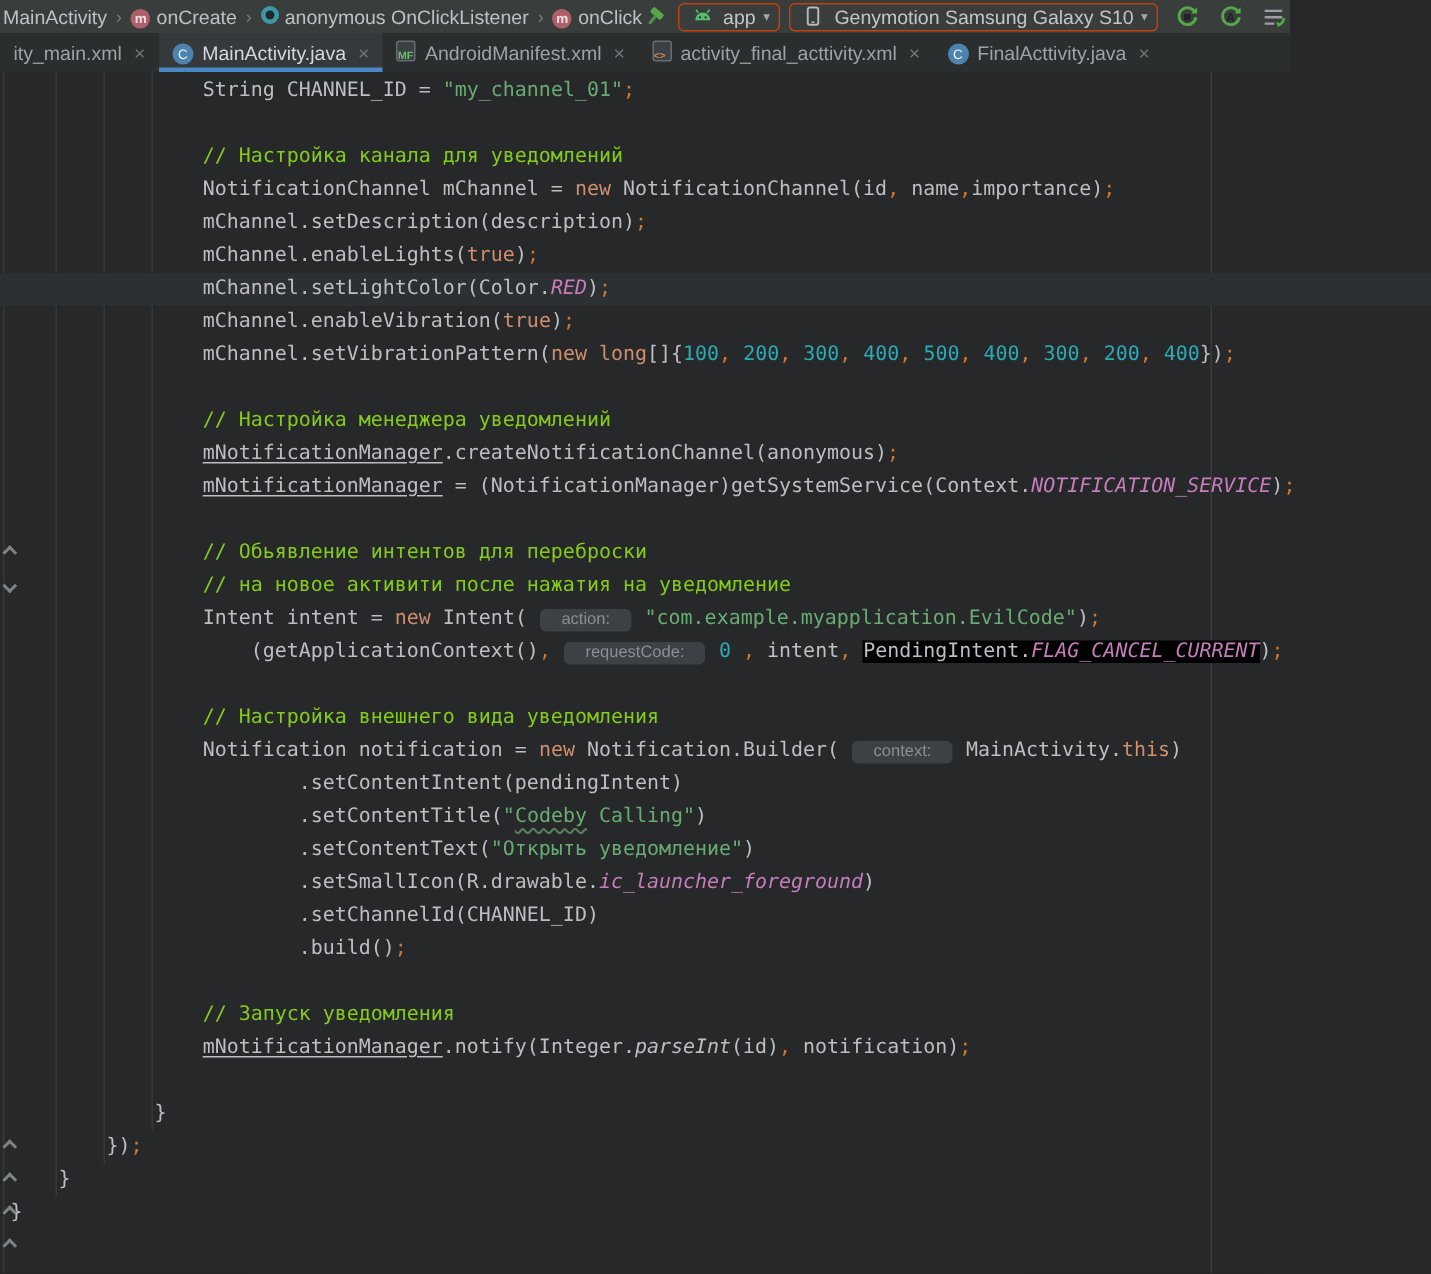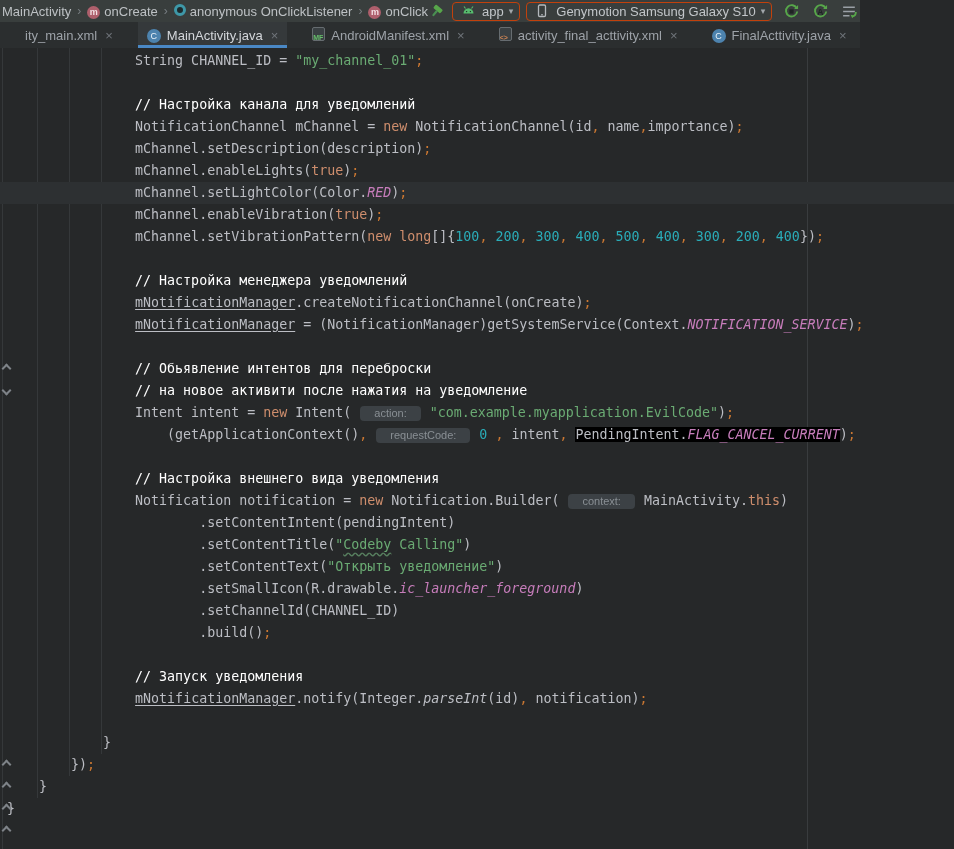--- a/index.html
+++ b/index.html
@@ -16,21 +16,21 @@
   .ai{width:12px;height:12px;border-radius:50%;border:3px solid #3E98A8;box-sizing:border-box;background:#1E2A2C;display:inline-block;}
   .toolbar-right{margin-left:auto;display:flex;align-items:center;gap:6px;}
   .tb-icon{width:18px;height:18px;display:inline-flex;align-items:center;justify-content:center;}
   .select{display:flex;align-items:center;gap:5px;border:1px solid #c2410c;border-radius:4px;
           height:17px;padding:0 6px;color:#C2C6C9;}
   .caret{font-size:9px;color:#A2A7AB;}
   .actions{display:flex;align-items:center;gap:11px;margin-left:4px;}
 
   
   .tabbar{height:26px;background:#2B2E2F;display:flex;align-items:stretch;font-size:13px;color:#9DA2A8;overflow:hidden;}
-  .tab{display:flex;align-items:center;gap:6px;padding:0 9px;position:relative;cursor:default;margin-left:16px;}
+  .tab{display:flex;align-items:center;gap:6px;padding:0 9px;position:relative;cursor:default;}
   .tab.active{background:#35393B;color:#D4D7DB;}
   .tab.active::after{content:"";position:absolute;left:0;right:0;bottom:0;height:3px;background:#4A88C5;}
   .tab-close{color:#70757B;font-size:13px;margin-left:2px;}
   .cicon{width:14px;height:14px;border-radius:50%;background:#4D83AE;color:#E9F2F9;font-size:9px;
          display:inline-flex;align-items:center;justify-content:center;line-height:1;}
   .ficon{width:13px;height:14px;background:#3A4043;border:1px solid #666C70;border-radius:2px;
          position:relative;display:inline-block;box-sizing:border-box;}
   .ficon i{position:absolute;left:0;bottom:-1px;font-style:normal;font-weight:bold;font-size:7px;line-height:7px;}
   .ficon.mf i{color:#67BF6B;}
   .ficon.xml i{color:#CE8555;}
@@ -40,21 +40,21 @@
           font-family:"DejaVu Sans Mono",monospace;font-size:13.3px;line-height:22px;color:#BCBEC4;overflow:hidden;}
   .vline{position:absolute;top:0;width:1px;background:#35383A;}
   .curline{position:absolute;left:0;right:0;height:22px;background:#2D3032;}
   .code{position:absolute;left:7px;top:2px;}
   .line{height:22px;white-space:pre;}
   .pl{color:#BCBEC4;}
   .kw{color:#CF8E6D;}
   .str{color:#6AAB73;}
   .strw{text-decoration:underline wavy #57805F;text-underline-offset:3px;}
   .num{color:#2AACB8;}
-  .cm{color:#ffffff;}
+  .cm{color:#84cc16;}
   .pu{color:#CC7832;}
   .fld{color:#BCBEC4;text-decoration:underline;text-underline-offset:2px;}
   .it{font-style:italic;}
   .cst{color:#C77DBB;font-style:italic;}
   .hl{background:#000000;}
   .chip{font-family:"Liberation Sans",sans-serif;font-size:11px;line-height:13px;background:#3C4145;
         color:#898F94;border-radius:4px;padding:1px 14px;margin:0 1px;display:inline-block;}
   .fold{position:absolute;left:3px;width:7px;height:7px;border-top:2px solid #7E8388;border-right:2px solid #7E8388;box-sizing:border-box;}
   .fold.up{transform:rotate(-45deg);}
   .fold.down{transform:rotate(135deg);}
@@ -206,21 +206,21 @@
         <div class="line">&nbsp;</div>
         <div class="line"><span class="cm">                // Настройка канала для уведомлений</span></div>
         <div class="line"><span class="pl">                NotificationChannel mChannel = </span><span class="kw">new</span><span class="pl"> NotificationChannel(id</span><span class="pu">,</span><span class="pl"> name</span><span class="pu">,</span><span class="pl">importance)</span><span class="pu">;</span></div>
         <div class="line"><span class="pl">                mChannel.setDescription(description)</span><span class="pu">;</span></div>
         <div class="line"><span class="pl">                mChannel.enableLights(</span><span class="kw">true</span><span class="pl">)</span><span class="pu">;</span></div>
         <div class="line"><span class="pl">                mChannel.setLightColor(Color.</span><span class="cst">RED</span><span class="pl">)</span><span class="pu">;</span></div>
         <div class="line"><span class="pl">                mChannel.enableVibration(</span><span class="kw">true</span><span class="pl">)</span><span class="pu">;</span></div>
         <div class="line"><span class="pl">                mChannel.setVibrationPattern(</span><span class="kw">new</span><span class="pl"> </span><span class="kw">long</span><span class="pl">[]{</span><span class="num">100</span><span class="pu">,</span><span class="pl"> </span><span class="num">200</span><span class="pu">,</span><span class="pl"> </span><span class="num">300</span><span class="pu">,</span><span class="pl"> </span><span class="num">400</span><span class="pu">,</span><span class="pl"> </span><span class="num">500</span><span class="pu">,</span><span class="pl"> </span><span class="num">400</span><span class="pu">,</span><span class="pl"> </span><span class="num">300</span><span class="pu">,</span><span class="pl"> </span><span class="num">200</span><span class="pu">,</span><span class="pl"> </span><span class="num">400</span><span class="pl">})</span><span class="pu">;</span></div>
         <div class="line">&nbsp;</div>
         <div class="line"><span class="cm">                // Настройка менеджера уведомлений</span></div>
-        <div class="line"><span class="pl">                </span><span class="fld">mNotificationManager</span><span class="pl">.createNotificationChannel(onCreate)</span><span class="pu">;</span></div>
+        <div class="line"><span class="pl">                </span><span class="fld">mNotificationManager</span><span class="pl">.createNotificationChannel(anonymous)</span><span class="pu">;</span></div>
         <div class="line"><span class="pl">                </span><span class="fld">mNotificationManager</span><span class="pl"> = (NotificationManager)getSystemService(Context.</span><span class="cst">NOTIFICATION_SERVICE</span><span class="pl">)</span><span class="pu">;</span></div>
         <div class="line">&nbsp;</div>
         <div class="line"><span class="cm">                // Обьявление интентов для переброски</span></div>
         <div class="line"><span class="cm">                // на новое активити после нажатия на уведомление</span></div>
         <div class="line"><span class="pl">                Intent intent = </span><span class="kw">new</span><span class="pl"> Intent( </span><span class="chip">action:</span><span class="pl"> </span><span class="str">"com.example.myapplication.EvilCode"</span><span class="pl">)</span><span class="pu">;</span></div>
         <div class="line"><span class="pl">                    (getApplicationContext()</span><span class="pu">,</span><span class="pl"> </span><span class="chip">requestCode:</span><span class="pl"> </span><span class="num">0</span><span class="pl"> </span><span class="pu">,</span><span class="pl"> intent</span><span class="pu">,</span><span class="pl"> </span><span class="pl hl">PendingIntent.</span><span class="cst hl">FLAG_CANCEL_CURRENT</span><span class="pl">)</span><span class="pu">;</span></div>
         <div class="line">&nbsp;</div>
         <div class="line"><span class="cm">                // Настройка внешнего вида уведомления</span></div>
         <div class="line"><span class="pl">                Notification notification = </span><span class="kw">new</span><span class="pl"> Notification.Builder( </span><span class="chip">context:</span><span class="pl"> MainActivity.</span><span class="kw">this</span><span class="pl">)</span></div>
         <div class="line"><span class="pl">                        .setContentIntent(pendingIntent)</span></div>

